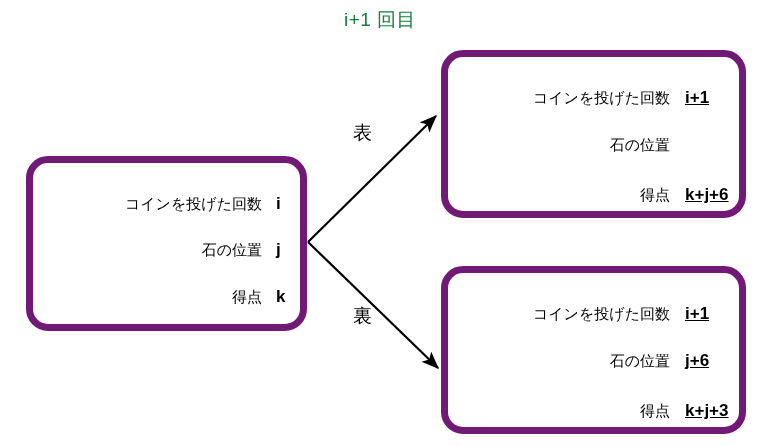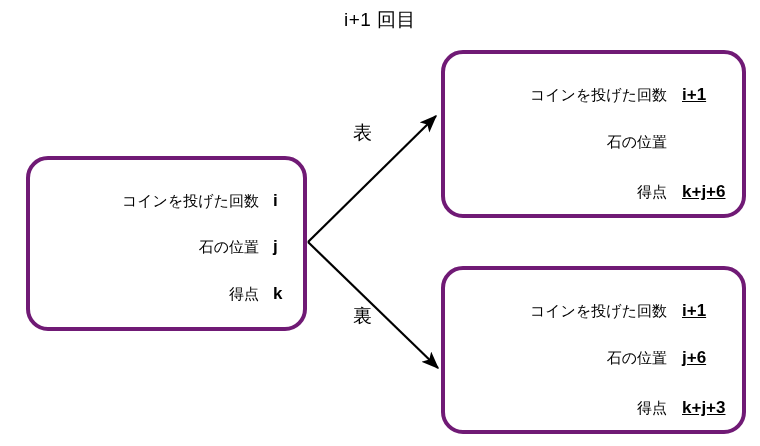--- a/index.html
+++ b/index.html
@@ -20,29 +20,29 @@
   
   .diagram-title {
     position: absolute;
     left: 0;
     top: 8px;
     width: 760px;
     text-align: center;
     font-size: 19px;
     line-height: 24px;
     letter-spacing: 0.5px;
-    color: #000000;
+    color: #15803d;
     white-space: pre;
   }
 
   
   .state-box {
     position: absolute;
     box-sizing: border-box;
-    border: 4px solid #701a75;
+    border: 7px solid #701a75;
     border-radius: 22px;
     background: #ffffff;
   }
   .box-left  { left: 26px;  top: 156px; width: 281px; height: 175px; }
   .box-heads { left: 441px; top: 50px;  width: 305px; height: 168px; }
   .box-tails { left: 441px; top: 266px; width: 305px; height: 168px; }
 
   
   .rows {
     position: absolute;

